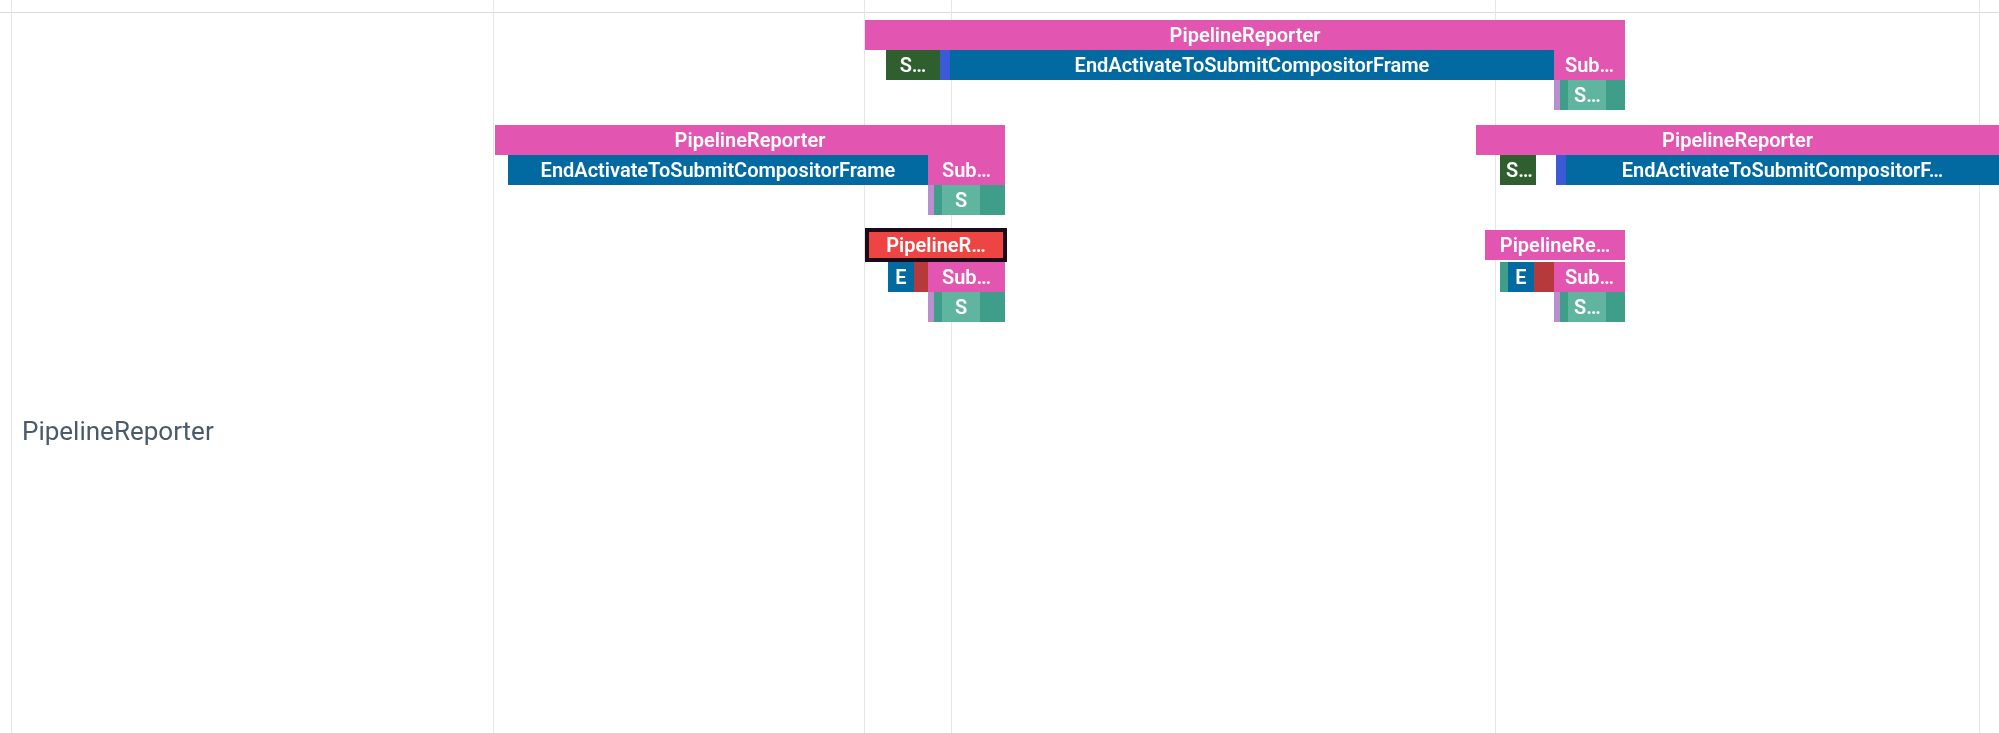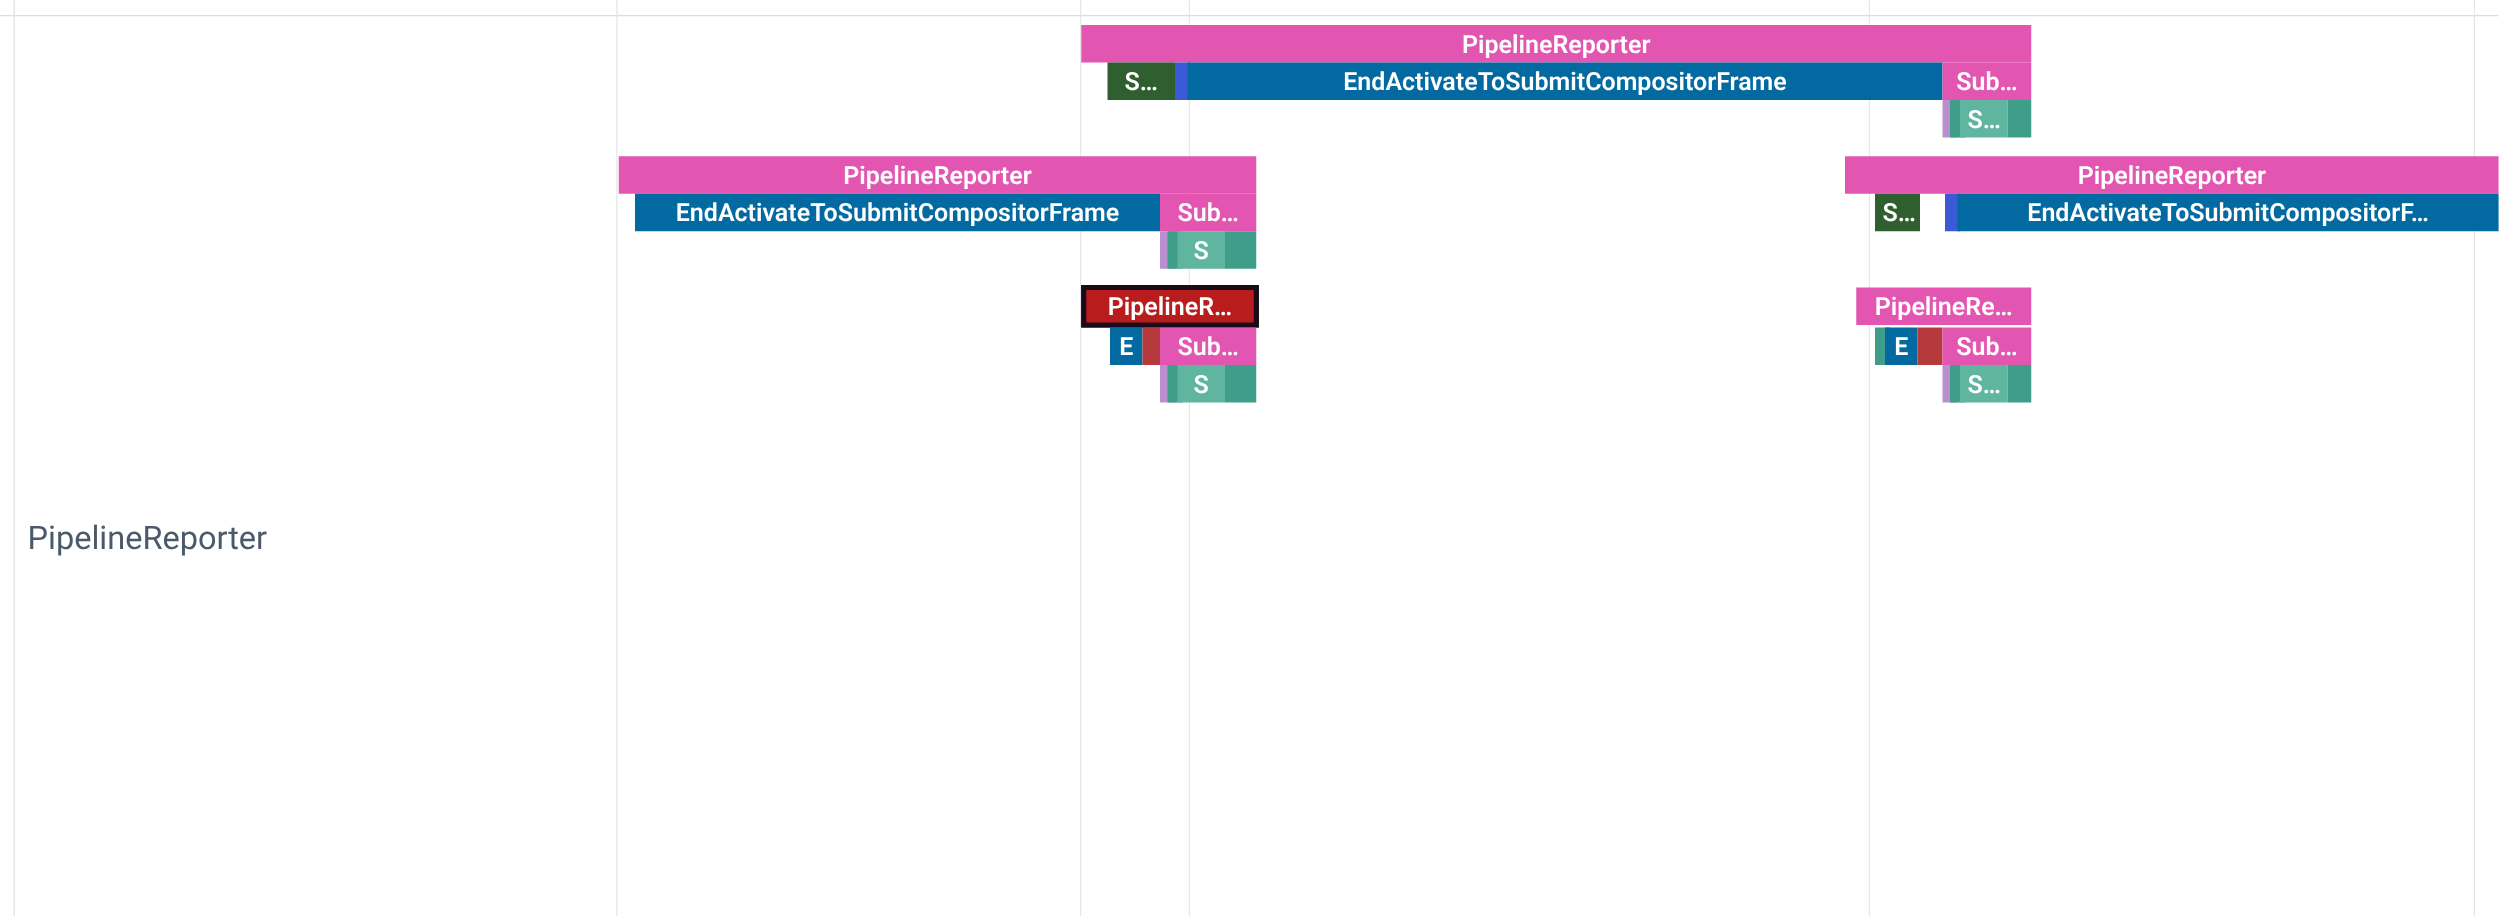--- a/index.html
+++ b/index.html
@@ -49,21 +49,21 @@
     outline-offset: -2px;
     box-shadow: 0 0 0 2px #000000;
   }
   .c-pink    { background: #e255b1; }
   .c-red     { background: #0369a1; }
   .c-red2    { background: #b63a3c; }
   .c-darkgreen { background: #2f5e2f; }
   .c-teal    { background: #5fb5a0; }
   .c-teal2   { background: #3f9e8a; }
   .c-blue    { background: #3b5bd6; }
-  .c-plum    { background: #b91c1c; }
+  .c-plum    { background: #ef4444; }
   .c-lav     { background: #b98fd0; }
   .top-rule {
     position: absolute;
     left: 0; right: 0;
     height: 1px;
     background: #dcdcdc;
   }
   .left-rule {
     position: absolute;
     top: 0; bottom: 0;

